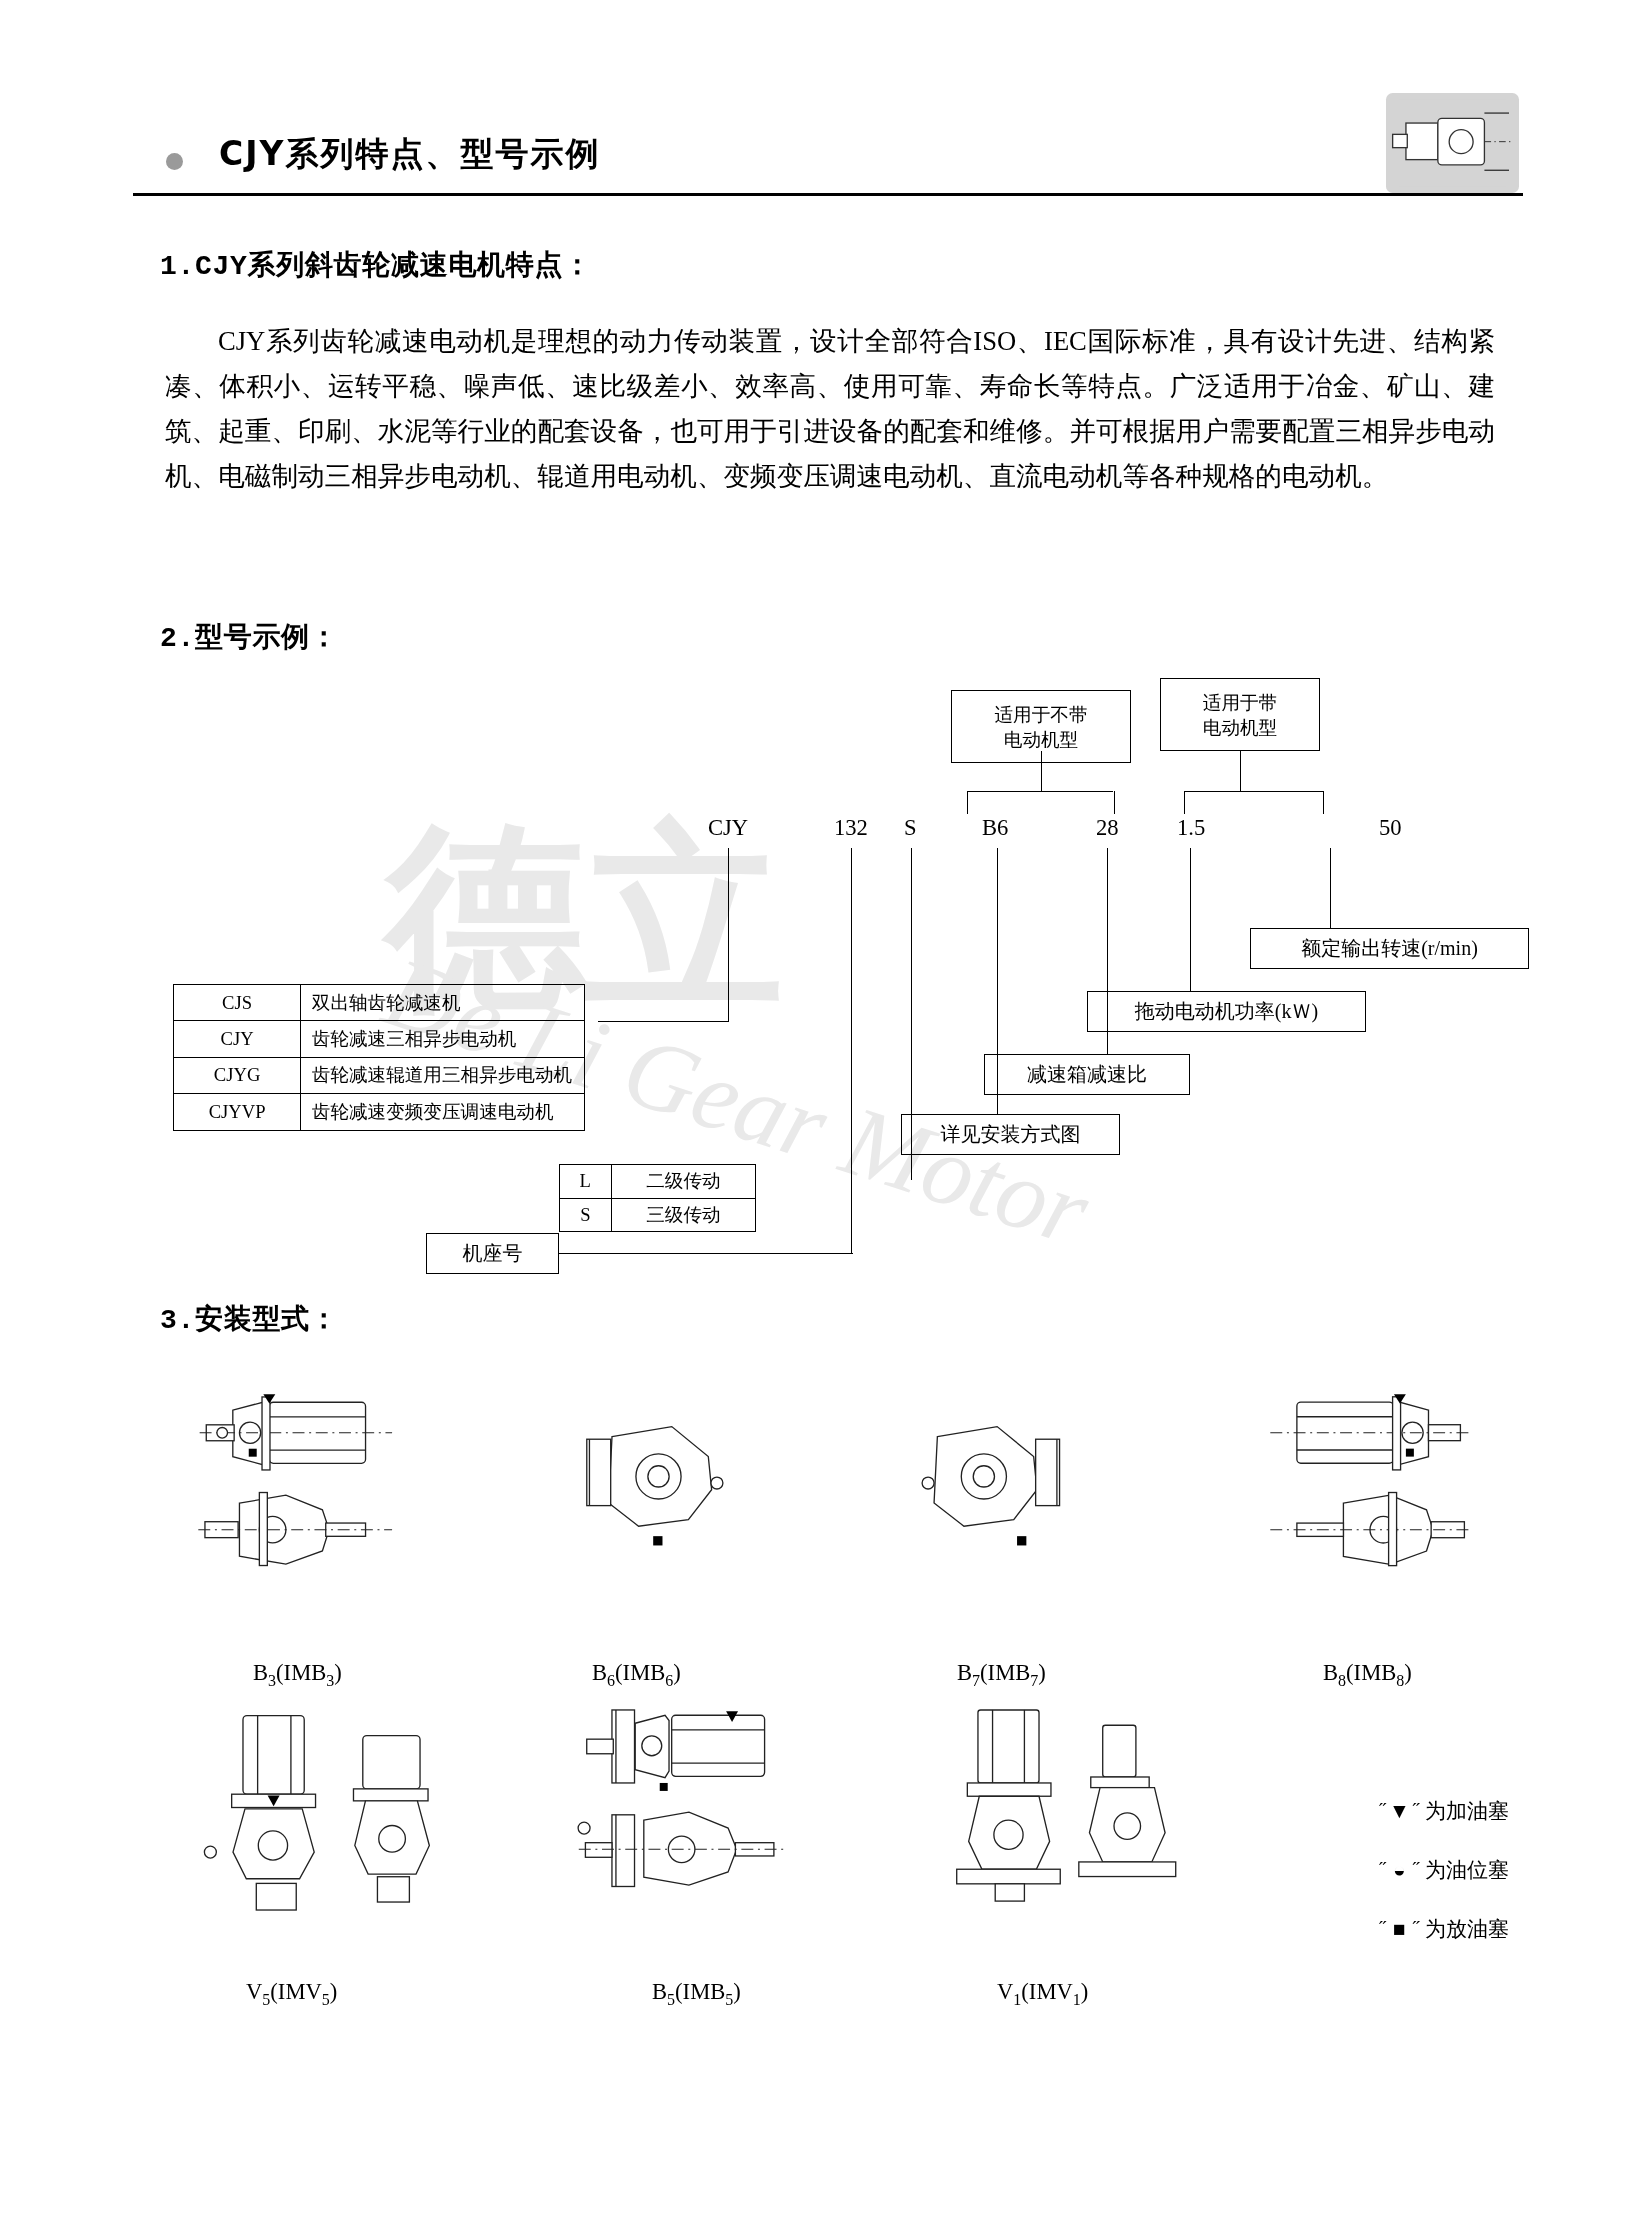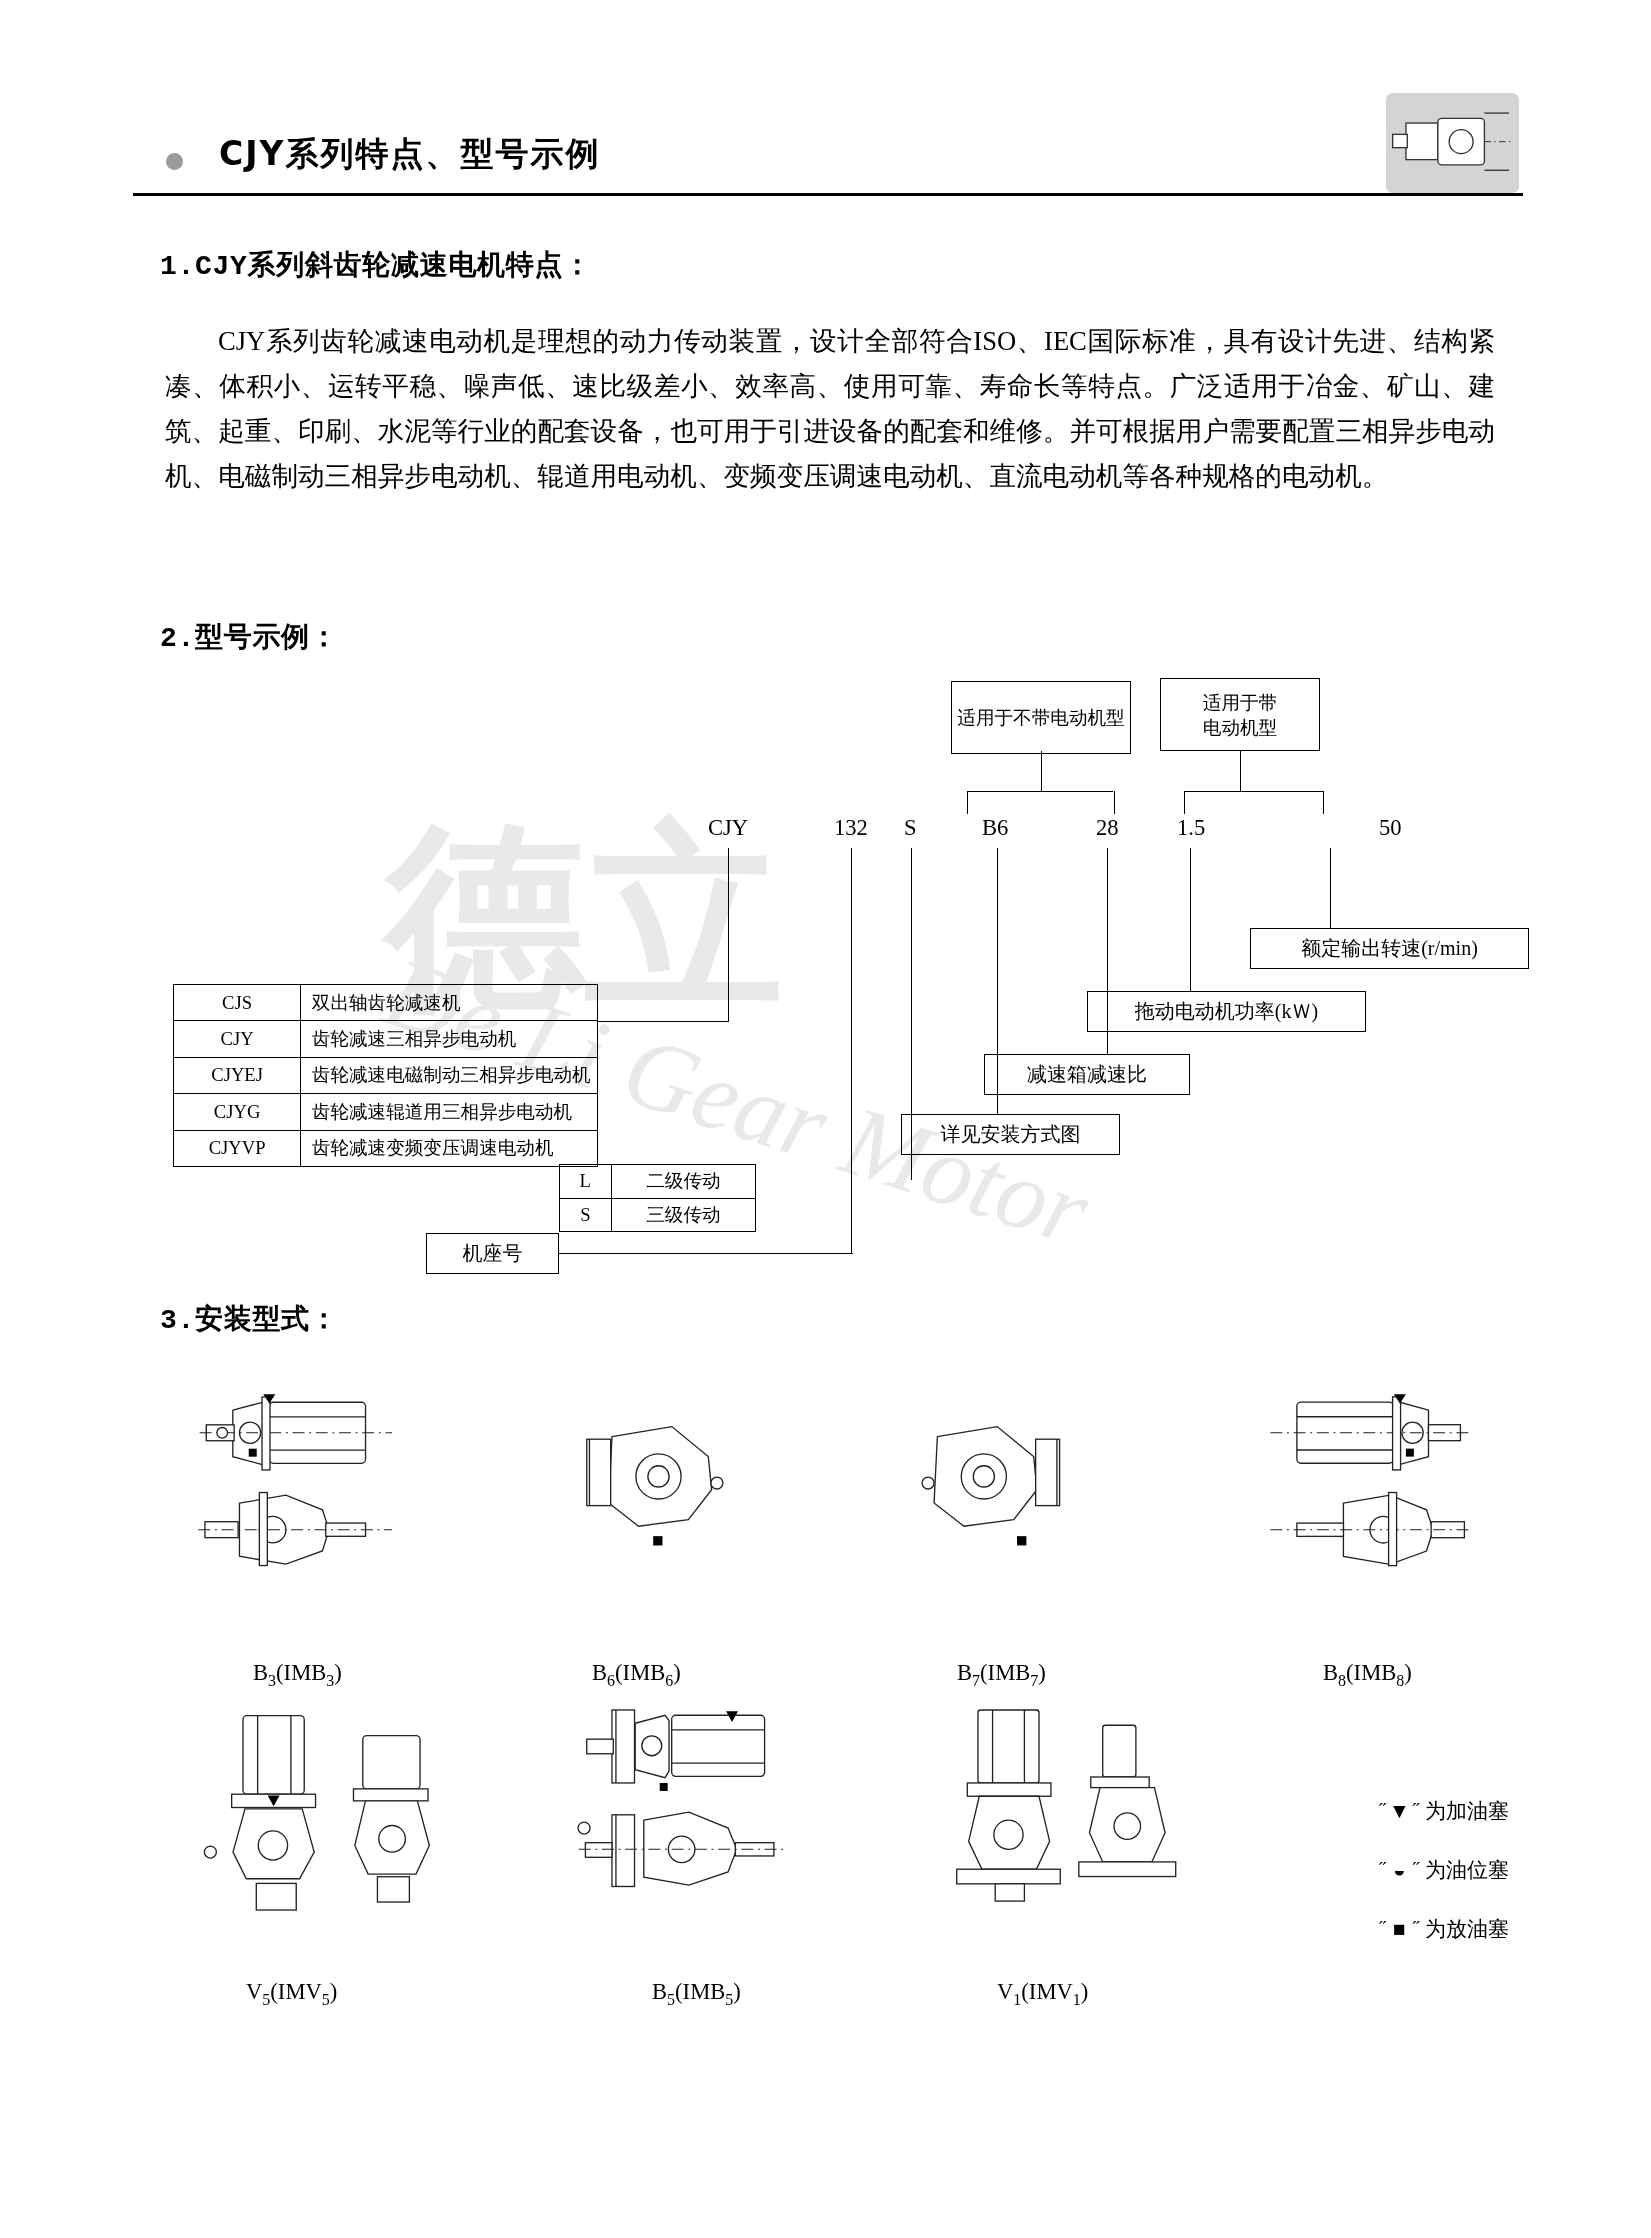--- a/index.html
+++ b/index.html
@@ -219,21 +219,21 @@
   </svg>
 </div>
 
 <div class="sec-h" style="left:160px; top:246px;">1.CJY系列斜齿轮减速电机特点：</div>
 <div class="para">CJY系列齿轮减速电动机是理想的动力传动装置，设计全部符合ISO、IEC国际标准，具有设计先进、结构紧凑、体积小、运转平稳、噪声低、速比级差小、效率高、使用可靠、寿命长等特点。广泛适用于冶金、矿山、建筑、起重、印刷、水泥等行业的配套设备，也可用于引进设备的配套和维修。并可根据用户需要配置三相异步电动机、电磁制动三相异步电动机、辊道用电动机、变频变压调速电动机、直流电动机等各种规格的电动机。</div>
 
 <div class="sec-h" style="left:160px; top:618px;">2.型号示例：</div>
 
 <div class="diagram">
 
-  <div class="box" style="left:818px; top:16px; width:180px; height:73px; flex-direction:row;">
+  <div class="box" style="left:818px; top:25px; width:180px; height:73px; flex-direction:column;">
     <span>适用于不带</span>
     <span>电动机型</span>
   </div>
   <div class="box" style="left:1027px; top:13.3px; width:160px; height:73px; flex-direction:column;">
     <span>适用于带</span>
     <span>电动机型</span>
   </div>
 
   <div class="line-v" style="left:908px; top:86px; height:40px;"></div>
   <div class="line-h" style="left:834px; top:126px; width:146px;"></div>
@@ -278,24 +278,20 @@
 
   <table class="code-table">
     <tbody>
       <tr>
         <td class="k">CJS</td>
         <td class="v">双出轴齿轮减速机</td>
       </tr>
       <tr>
         <td class="k">CJY</td>
         <td class="v">齿轮减速三相异步电动机</td>
-      </tr>
-      <tr>
-        <td class="k">CJYEJ</td>
-        <td class="v">齿轮减速电磁制动三相异步电动机</td>
       </tr>
       <tr>
         <td class="k">CJYG</td>
         <td class="v">齿轮减速辊道用三相异步电动机</td>
       </tr>
       <tr>
         <td class="k">CJYVP</td>
         <td class="v">齿轮减速变频变压调速电动机</td>
       </tr>
     </tbody>

